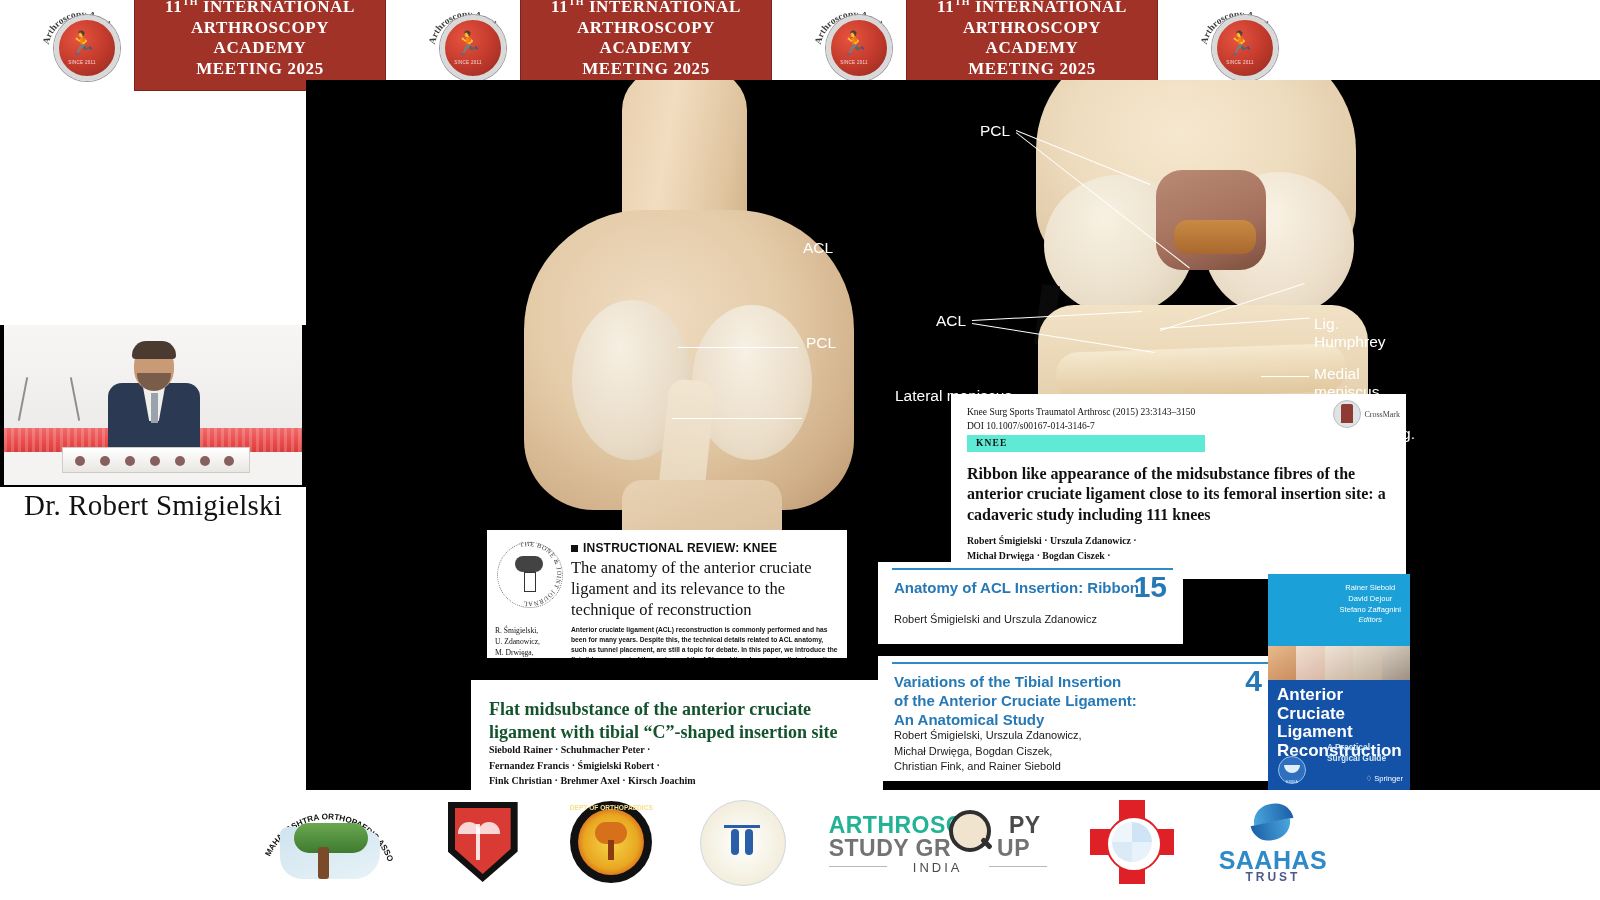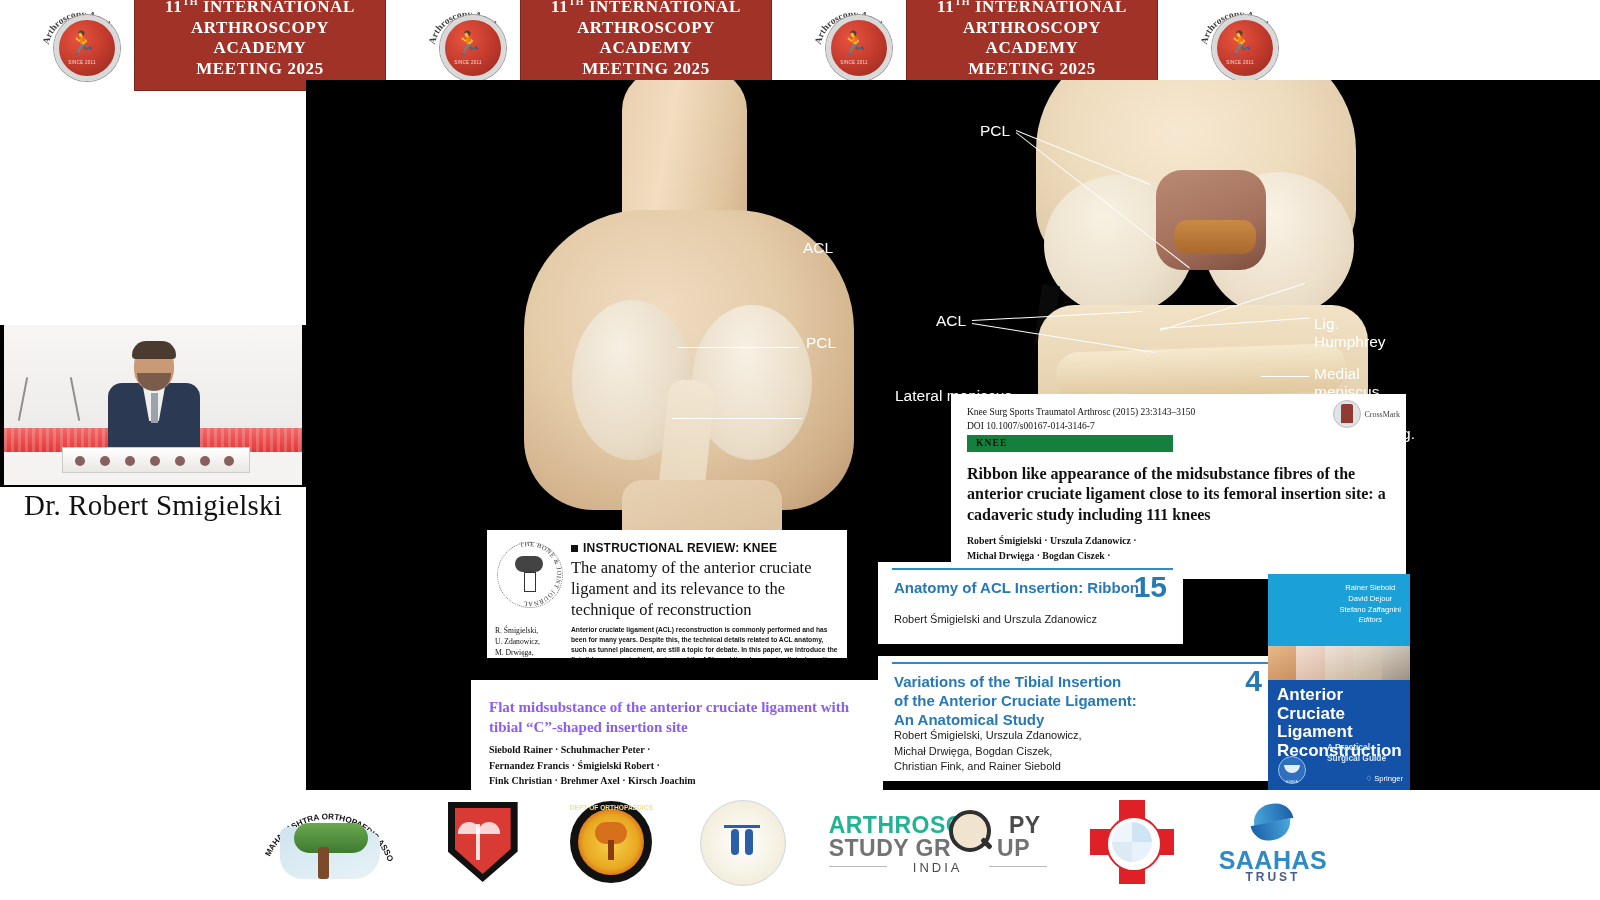--- a/index.html
+++ b/index.html
@@ -129,29 +129,29 @@
   .bjj-title{position:absolute;left:84px;top:28px;width:272px;font-family:"Liberation Serif",serif;
      font-size:16.5px;color:#111;line-height:1.26;}
   .bjj-authors{position:absolute;left:8px;top:96px;width:66px;font-family:"Liberation Serif",serif;
      font-size:7.6px;color:#111;line-height:1.42;}
   .bjj-abs{position:absolute;left:84px;top:95px;width:268px;font-size:6.7px;color:#111;
      line-height:1.5;font-weight:bold;}
 
   
   .flat{left:165px;top:600px;width:412px;height:110px;}
   .flat-title{position:absolute;left:18px;top:18px;width:385px;font-family:"Liberation Serif",serif;
-     font-size:15px;font-weight:bold;color:#8b5cf6;line-height:1.3;}
+     font-size:18px;font-weight:bold;color:#14532d;line-height:1.3;}
   .flat-authors{position:absolute;left:18px;top:62px;width:385px;font-family:"Liberation Serif",serif;
      font-size:10px;font-weight:bold;color:#111;line-height:1.55;}
 
   
   .kssta{left:645px;top:314px;width:455px;height:185px;}
   .kssta-meta{position:absolute;left:16px;top:11px;font-family:"Liberation Serif",serif;font-size:9.5px;
      color:#111;line-height:1.5;}
-  .kssta-bar{position:absolute;left:16px;top:41px;width:206px;height:17px;background:#15803d;}
+  .kssta-bar{position:absolute;left:16px;top:41px;width:238px;height:17px;background:#5eead4;}
   .kssta-bar span{position:absolute;left:9px;top:3px;font-family:"Liberation Serif",serif;font-size:9.5px;
      font-weight:bold;letter-spacing:1.1px;color:#111;}
   .kssta-title{position:absolute;left:16px;top:70px;width:430px;font-family:"Liberation Serif",serif;
      font-size:16px;font-weight:bold;color:#111;line-height:1.27;}
   .kssta-authors{position:absolute;left:16px;top:140px;width:300px;font-family:Liberation Serif, serif;
      font-size:9.8px;font-weight:bold;color:#111;line-height:1.5;}
   .crossmark{position:absolute;right:6px;top:6px;display:flex;align-items:center;gap:3px;}
   .crossmark .cm{width:26px;height:26px;border-radius:50%;background:#dfe3e6;border:1px solid #b9bfc4;
      position:relative;}
   .crossmark .cm:after{content:"";position:absolute;left:7px;top:3px;width:12px;height:19px;

